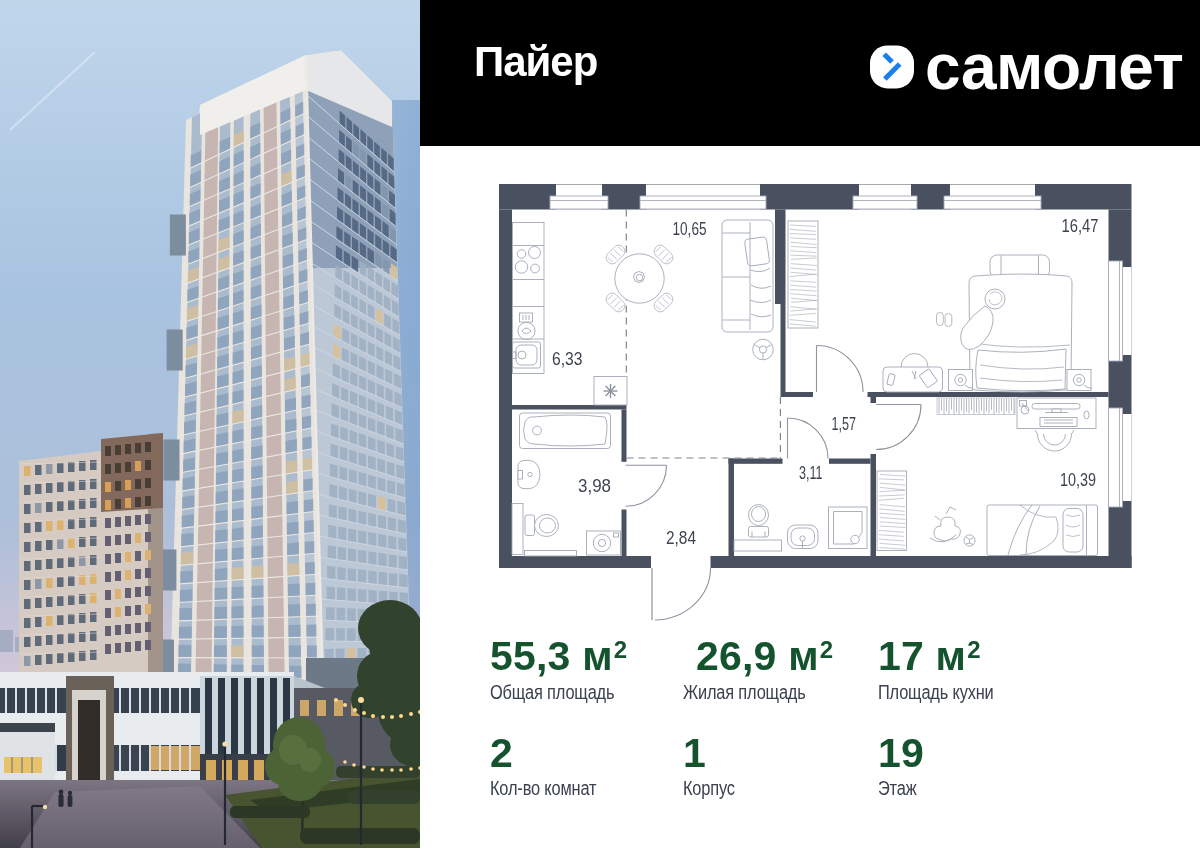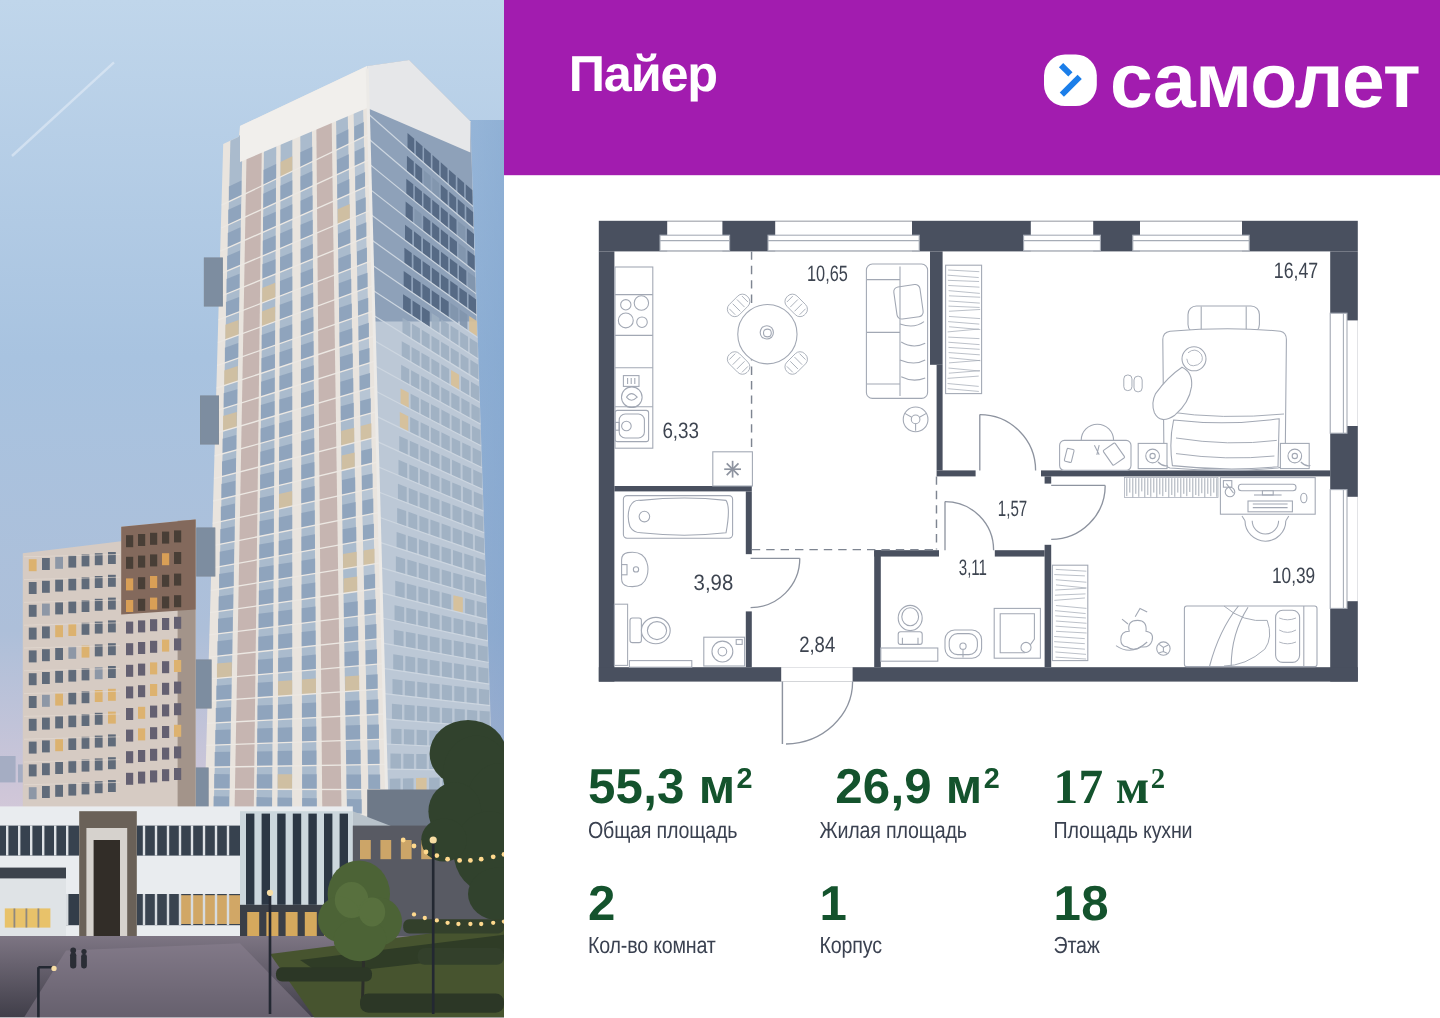--- a/index.html
+++ b/index.html
@@ -1,19 +1,19 @@
 <!DOCTYPE html>
 <html><head>
 <meta charset="utf-8">
 <style>
 * { margin:0; padding:0; box-sizing:border-box; }
 html,body { width:1200px; height:848px; background:#ffffff; overflow:hidden;
   font-family:"Liberation Sans",sans-serif; }
 .photo { position:absolute; left:0; top:0; }
-.header { position:absolute; left:420px; top:0; width:780px; height:146px; background:#a21caf; }
+.header { position:absolute; left:420px; top:0; width:780px; height:146px; background:#000000; }
 .plan { position:absolute; left:480px; top:160px; }
 .num { position:absolute; font-weight:bold; font-size:41px; color:#14532d; line-height:1; letter-spacing:0.2px; }
 .num sup { font-size:24px; position:relative; top:3px; left:1px; }
 .lbl { position:absolute; font-size:19.5px; color:#3a4150; line-height:1; letter-spacing:-0.2px; transform:scaleX(0.84); transform-origin:left top; white-space:nowrap; }
 </style>
 </head>
 <body>
 
 <svg class="photo" width="420" height="848" viewBox="0 0 420 848" xmlns="http://www.w3.org/2000/svg">
 <defs>
@@ -1299,27 +1299,27 @@
 </svg>
 
 <div class="num" style="left:490px;top:635px;">55,3 м<sup>2</sup></div>
 
 <div class="lbl" style="left:490px;top:683px;">Общая площадь</div>
 
 <div class="num" style="left:683px;top:635px;margin-left:13px;">26,9 м<sup>2</sup></div>
 
 <div class="lbl" style="left:683px;top:683px;">Жилая площадь</div>
 
-<div class="num" style="left:878px;top:635px;font-family:Liberation Serif, serif;">17 м<sup>2</sup></div>
+<div class="num" style="left:878px;top:635px;">17 м<sup>2</sup></div>
 
 <div class="lbl" style="left:878px;top:683px;">Площадь кухни</div>
 
 <div class="num" style="left:490px;top:733px;">2</div>
 
 <div class="lbl" style="left:490px;top:779px;">Кол-во комнат</div>
 
 <div class="num" style="left:683px;top:733px;">1</div>
 
 <div class="lbl" style="left:683px;top:779px;">Корпус</div>
 
-<div class="num" style="left:878px;top:733px;">18</div>
+<div class="num" style="left:878px;top:733px;">19</div>
 
 <div class="lbl" style="left:878px;top:779px;">Этаж</div>
 
 </body></html>

